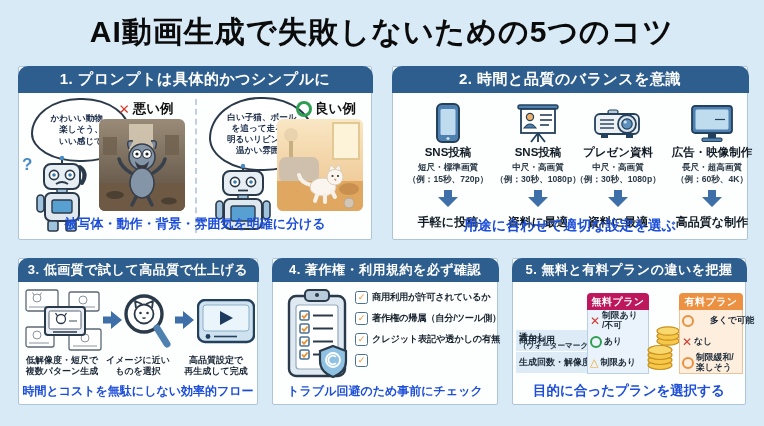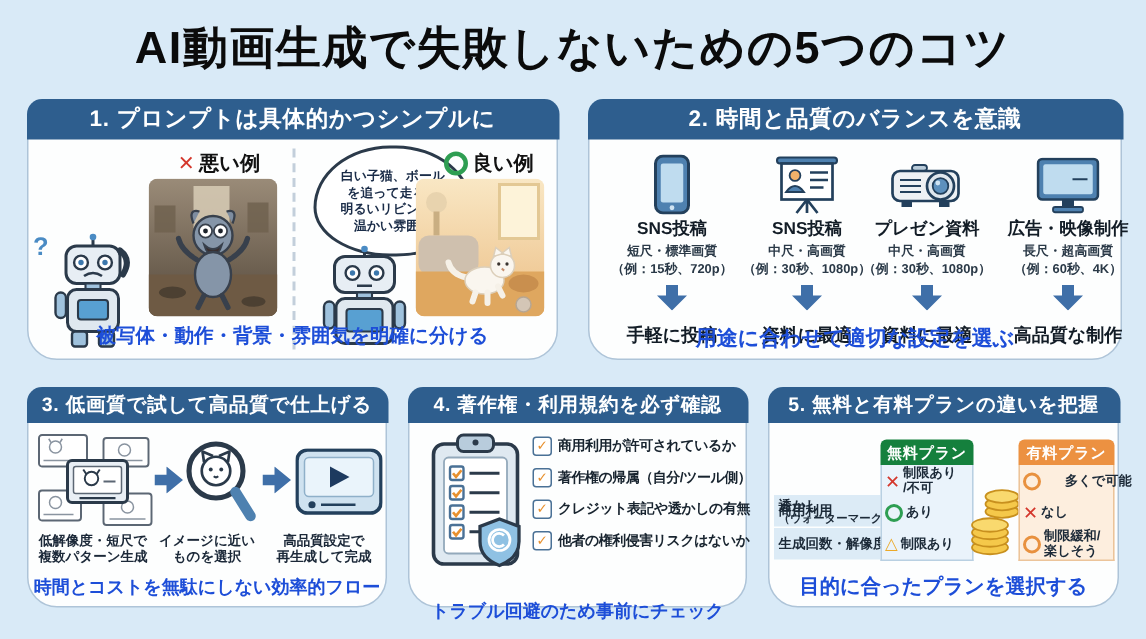--- a/index.html
+++ b/index.html
@@ -9,21 +9,21 @@
     font-family:"Liberation Sans","DejaVu Sans",sans-serif;
     color:#16222e;
   }
   .title{
     position:absolute;left:0;top:8px;width:764px;height:48px;
     display:flex;align-items:center;justify-content:center;
     font-size:30px;font-weight:900;color:#0b0b0b;letter-spacing:1px;
   }
   .panel{
     position:absolute;background:#fdfefe;
-    border:1.5px solid #aec4d8;border-radius:20px;
+    border:1.5px solid #aec4d8;border-radius:2px;
     box-sizing:border-box;
     padding-left:24px;
   }
   .phead{
     position:absolute;left:-1.5px;top:-1.5px;right:-1.5px;
     background:#2e5e8e;color:#fff;font-weight:bold;text-align:center;
     border-radius:10px 10px 0 0;letter-spacing:0.5px;
     display:flex;align-items:center;justify-content:center;
   }
   .phead.h1{height:27px;font-size:15px;}
@@ -83,20 +83,25 @@
 </style>
 </head>
 <body>
 
 <div class="title">AI動画生成で失敗しないための5つのコツ</div>
 
 <div class="panel" style="left:18px;top:66px;width:354px;height:174px;">
   <div class="phead h1">1. プロンプトは具体的かつシンプルに</div>
   <div class="divider" style="left:176px;top:32px;height:134px;"></div>
 
+  <div class="bubble" style="left:12px;top:31px;width:100px;height:64px;">
+    <div class="bline">かわいい動物、</div>
+    <div class="bline">楽しそう、</div>
+    <div class="bline">いい感じで</div>
+  </div>
   <span class="tail1" style="left:96px;top:96px;"></span>
   <span class="tail2" style="left:106px;top:105px;"></span>
   <div class="exlabel" style="left:88px;top:33px;width:78px;">
     <span class="xmark">✕</span>
     <span>悪い例</span>
   </div>
   <div class="qmark" style="left:3px;top:88px;">?</div>
 
   <div class="abs" style="left:12px;top:88px;">
     <svg width="62" height="80" viewBox="0 0 62 80">
@@ -418,41 +423,40 @@
   <div class="chkrow" style="left:82px;top:53px;">
     <span class="chkbox">✓</span>
     <span class="chktext">著作権の帰属（自分/ツール側）</span>
   </div>
   <div class="chkrow" style="left:82px;top:74px;">
     <span class="chkbox">✓</span>
     <span class="chktext">クレジット表記や透かしの有無</span>
   </div>
   <div class="chkrow" style="left:82px;top:95px;">
     <span class="chkbox">✓</span>
-    <span class="chktext">他者の権利侵害リスクはないか</span>
-  </div>
-
-  <div class="pfoot" style="top:124px;font-size:12px;margin-top:16px;">トラブル回避のため事前にチェック</div>
+  </div>
+
+  <div class="pfoot" style="top:124px;font-size:12px;">トラブル回避のため事前にチェック</div>
 </div>
 
 <div class="panel" style="left:512px;top:258px;width:234px;height:147px;">
   <div class="phead h2">5. 無料と有料プランの違いを把握</div>
 
   <div class="rowband" style="left:3px;top:51px;width:71px;height:21px;background:#dcebf6;margin-top:20px;">
     <div class="rowlab">商用利用</div>
   </div>
   <div class="rowband" style="left:3px;top:72px;width:71px;height:21px;">
     <div class="rowlab">透かし</div>
     <div class="rowlab small">（ウォーターマーク）</div>
   </div>
   <div class="rowband" style="left:3px;top:93px;width:71px;height:21px;background:#dcebf6;">
     <div class="rowlab">生成回数・解像度</div>
   </div>
 
-  <div class="planhead" style="left:74px;top:34px;width:62px;background:#15803d;">無料プラン</div>
+  <div class="planhead" style="left:74px;top:34px;width:62px;background:#be185d;">無料プラン</div>
   <div class="planbody" style="left:74px;top:51px;width:62px;height:64px;background:#eaf3fb;border:1px solid #b9d0e2;border-top:none;"></div>
   <div class="cell" style="left:74px;top:51px;width:62px;height:21px;">
     <span class="cx">✕</span>
     <span class="celltext">
       <span>制限あり</span><br>
       <span>/不可</span>
     </span>
   </div>
   <div class="cell" style="left:74px;top:72px;width:62px;height:21px;">
     <span class="cring green"></span>

